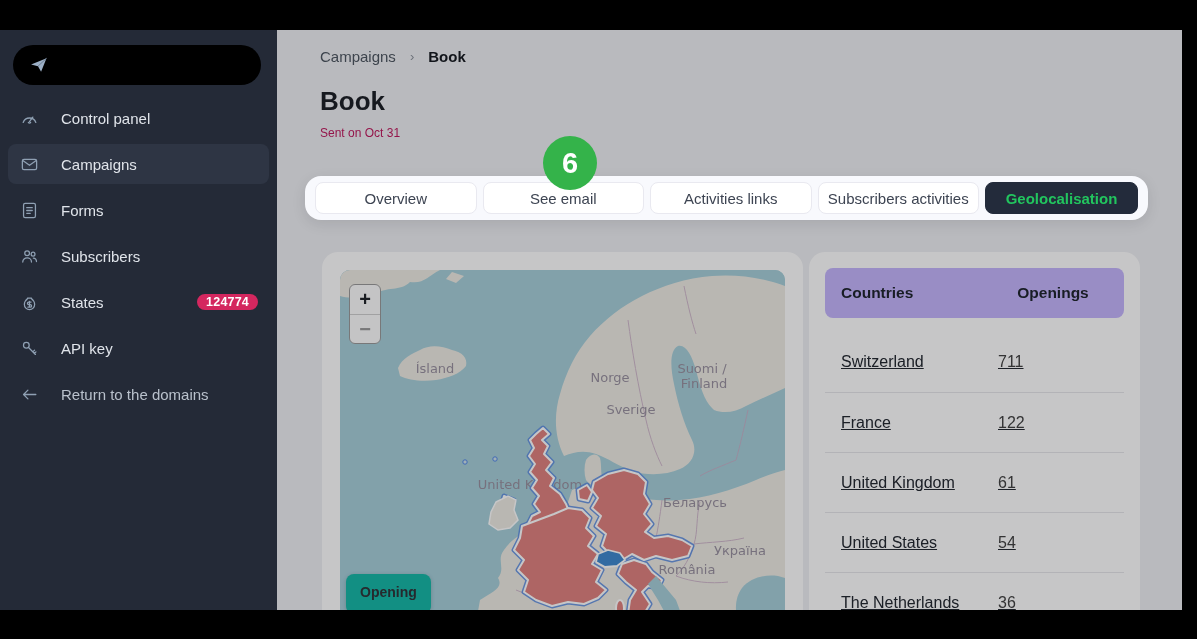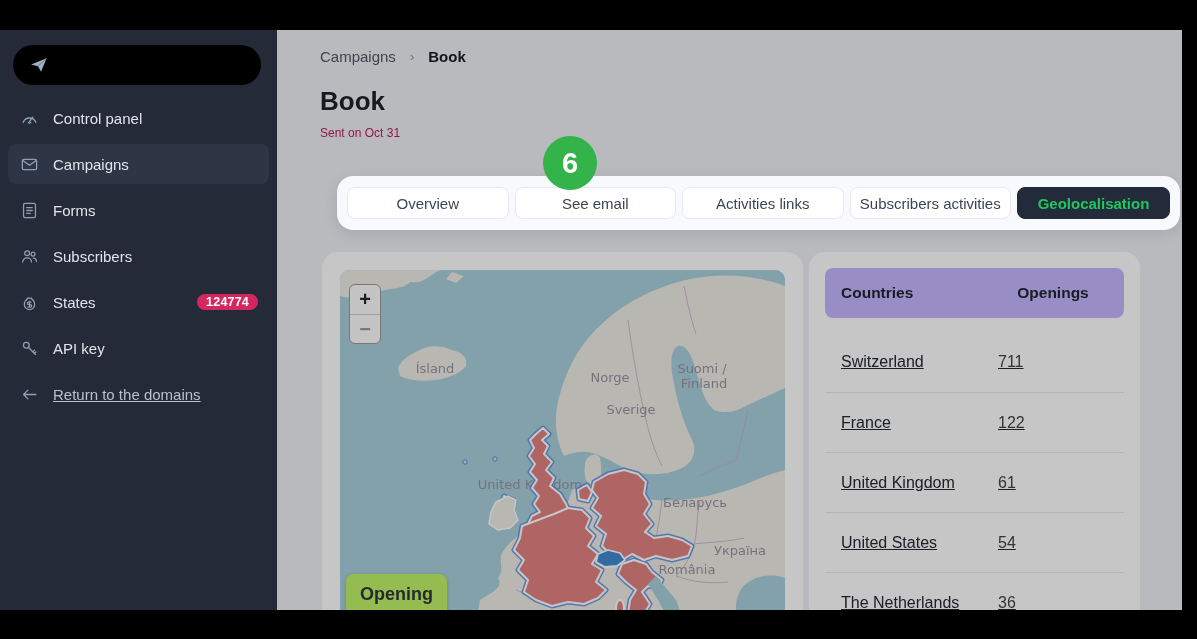--- a/index.html
+++ b/index.html
@@ -8,46 +8,46 @@
 
   .app { position:absolute; left:0; top:30px; width:1182px; height:580px;
          overflow:hidden; display:flex; background:#eff0f3; }
 
   
   .sidebar { width:277px; flex:0 0 277px; background:#242a37; padding-top:15px; }
   .logo-pill { margin:0 16px 5px 13px; height:40px; background:#000;
                border-radius:20px; display:flex; align-items:center; padding-left:16px; }
   .nav { padding:8px 8px 0 8px; display:flex; flex-direction:column; gap:6px; }
   .nav-item { height:40px; border-radius:8px; display:flex; align-items:center;
-              gap:14px; padding:0 11px; color:#e0e4ea; font-size:15px; cursor:pointer; }
+              gap:22px; padding:0 11px; color:#e0e4ea; font-size:15px; cursor:pointer; }
   .nav-item.active { background:#2e3544; }
-  .nav-item.muted { color:#b9c1cc;text-decoration:underline; }
+  .nav-item.muted { color:#b9c1cc; }
   .nav-icon { width:20px; height:20px; display:flex; align-items:center; justify-content:center; }
   .nav-icon svg { width:19px; height:19px; stroke:#8fa0b3; fill:none;
                   stroke-width:1.6; stroke-linecap:round; stroke-linejoin:round; }
   .pill-badge { margin-left:auto; background:#d4275f; color:#fff; font-size:12.5px;
                 font-weight:700; padding:1px 9px; border-radius:999px; letter-spacing:.2px; }
 
   
   .main { position:relative; flex:1; background:#eff0f3; }
   .dim-overlay { position:absolute; inset:0; background:rgba(12,13,18,0.235); z-index:5; }
 
   .breadcrumb { position:absolute; left:43px; top:18px; display:flex; gap:14px;
                 align-items:center; font-size:15px; color:#4c5560; z-index:1; }
   .breadcrumb .sep { color:#8a919b; font-size:13px; }
   .breadcrumb .current { color:#14181f; font-weight:700; }
 
   .page-title { position:absolute; left:43px; top:56px; font-size:26px; font-weight:700;
                 color:#191d24; z-index:1; }
   .page-subtitle { position:absolute; left:43px; top:96px; font-size:12px; color:#be185d; z-index:1; }
 
-  .tabbar { position:absolute; left:28px; top:146px; width:843px; height:54px;
+  .tabbar { position:absolute; left:28px; top:146px; width:843px; height:44px;
             background:#f8f9fd; border-radius:16px; z-index:6; display:flex;
             align-items:center; padding:2px 10px; gap:6px;
-            box-shadow:0 4px 14px rgba(20,22,30,.10);margin-left:32px; }
+            box-shadow:0 4px 14px rgba(20,22,30,.10); }
   .tab { flex:1; height:32px; background:#fff; border:1px solid #e9e9f0; border-radius:8px;
          font-size:15px; color:#3d4452; display:flex; align-items:center;
          justify-content:center; cursor:pointer; }
   .tab.active { flex:0 0 153px; background:#232b3b; border-color:#232b3b;
                 color:#22c55e; font-weight:700; }
 
   .step-badge { position:absolute; left:266px; top:106px; width:54px; height:54px;
                 border-radius:50%; background:#34b34a; color:#fff; font-size:29px;
                 font-weight:700; display:flex; align-items:center; justify-content:center;
                 z-index:7; }
@@ -60,22 +60,22 @@
   .map { position:relative; width:445px; height:364px; border-radius:10px;
          overflow:hidden; background:#a6cfda; }
   .map svg.geo { position:absolute; left:0; top:0; }
   .map text { font-family:"DejaVu Sans","Liberation Sans",sans-serif; font-size:13px;
               fill:#98909f; }
   .zoom-ctl { position:absolute; left:9px; top:14px; width:32px; background:#fdfdfd;
               border:1px solid #9a9a9a; border-radius:6px; overflow:hidden; z-index:3; }
   .zoom-btn { height:29px; display:flex; align-items:center; justify-content:center;
               font-size:20px; font-weight:700; color:#1f2328; cursor:pointer; }
   .zoom-btn.out { border-top:1px solid #cfcfcf; color:#9a9a9a; }
-  .map-legend { position:absolute; left:6px; top:304px; background:#bef264;
-                border-radius:8px; padding:10px 14px 14px 14px; font-size:18px;
+  .map-legend { position:absolute; left:6px; top:304px; background:#14b8a6;
+                border-radius:8px; padding:10px 14px 14px 14px; font-size:14px;
                 font-weight:700; color:#2e3338; z-index:3;
                 box-shadow:0 1px 4px rgba(0,0,0,.18); }
 
   .table-card { flex:1; background:#fff; border-radius:16px; padding:16px; height:400px; }
   .thead { background:#c4b5fd; border-radius:8px; height:50px; display:flex;
            align-items:center; padding:0 16px; font-weight:700; font-size:15.5px;
            color:#1c222b; }
   .thead .col-val { width:110px; text-align:center; }
   .thead .col-name { flex:1; }
   .tbody { margin-top:14px; }

